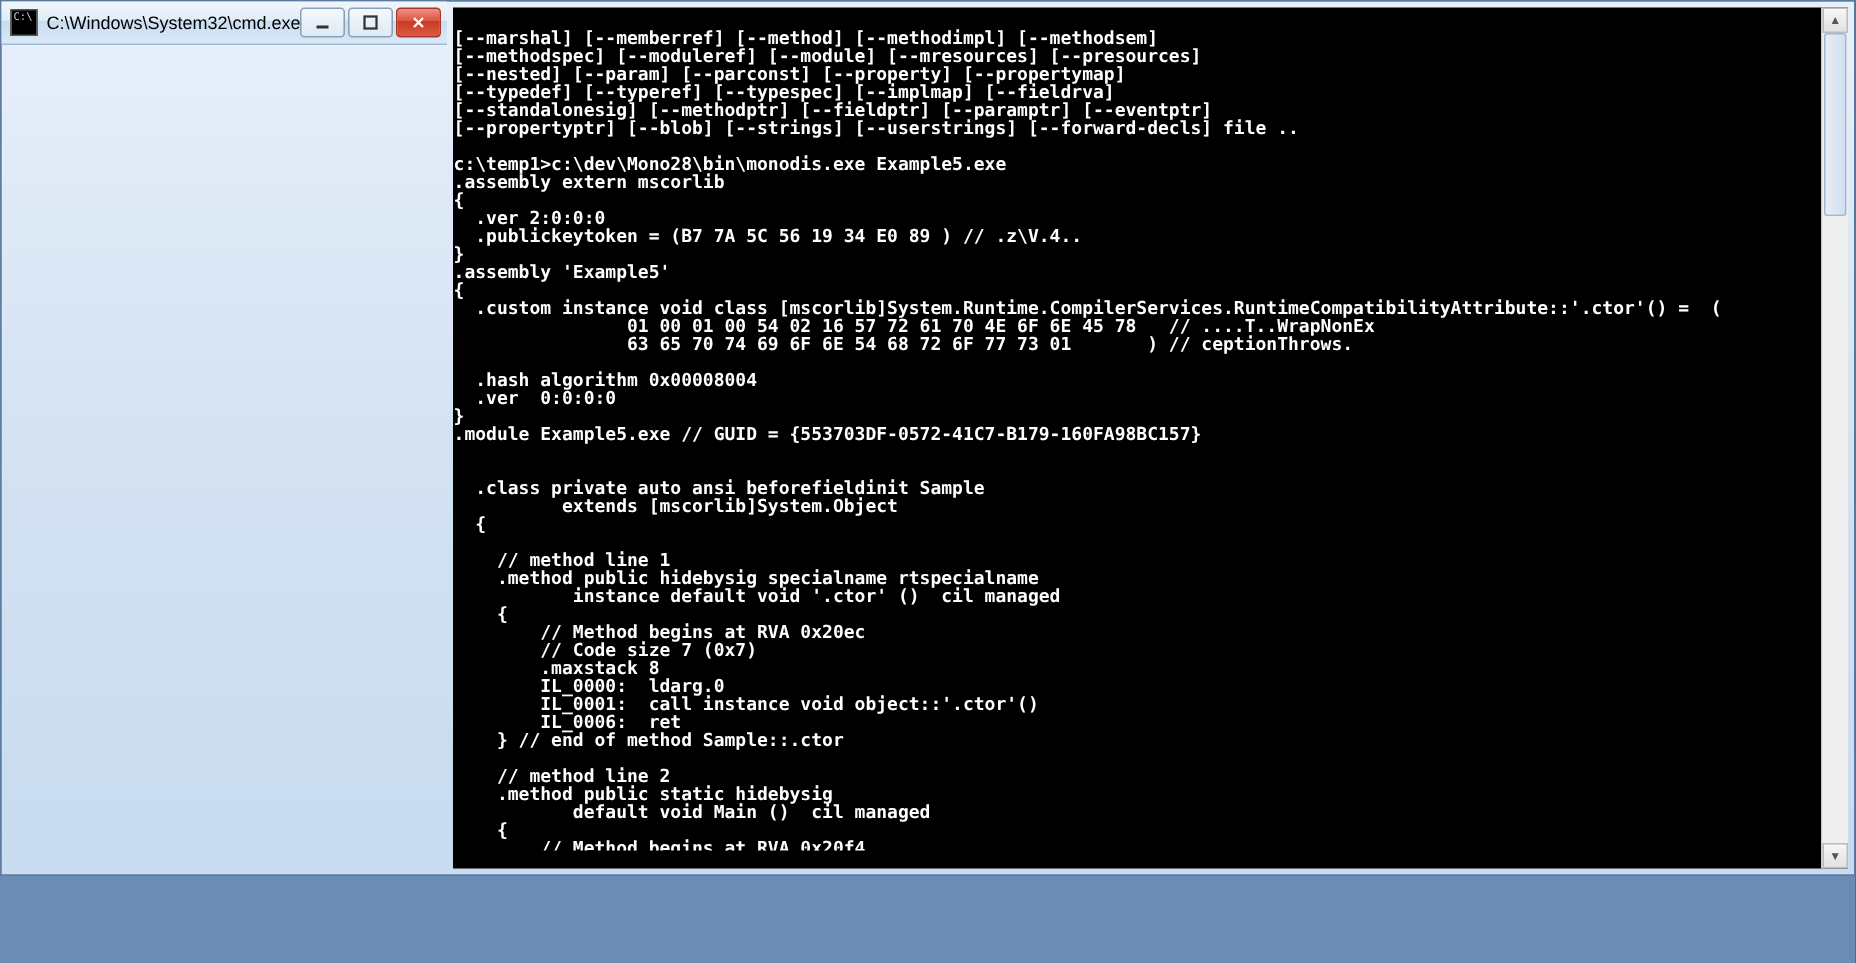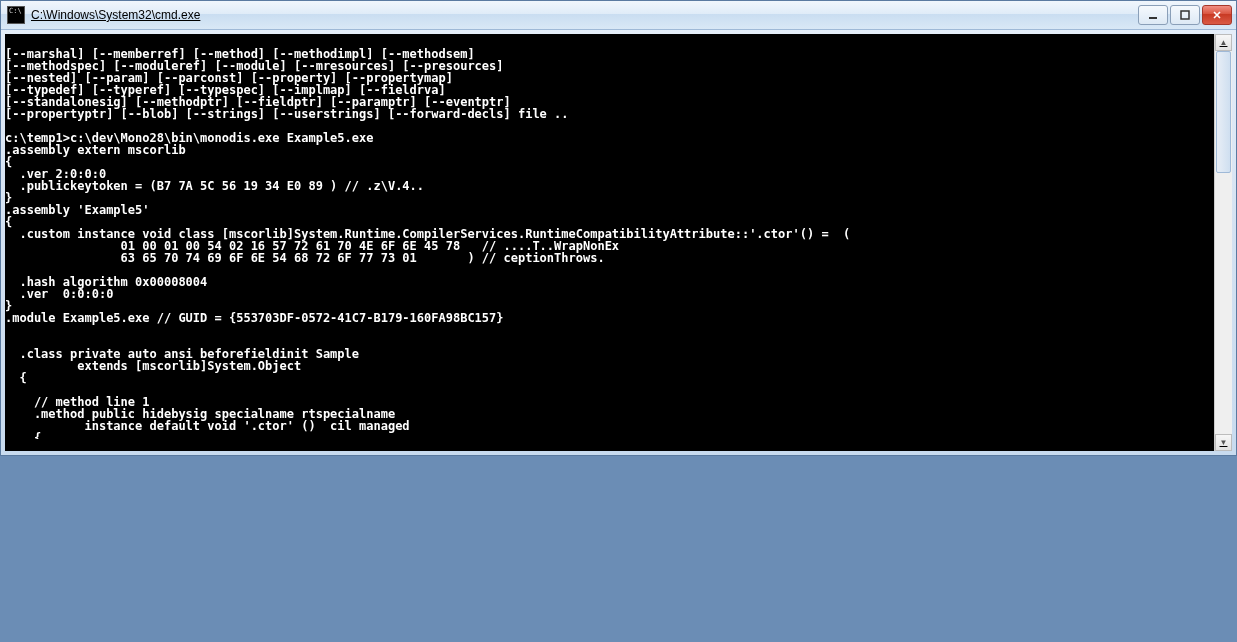--- a/index.html
+++ b/index.html
@@ -9,27 +9,26 @@
     height: 642px;
     overflow: hidden;
     font-family: "Segoe UI", Tahoma, sans-serif;
     background: #6b8db5;
   }
   .window {
     position: absolute;
     left: 0;
     top: 0;
     width: 1237px;
-    height: 456px;
+    height: 584px;
     box-sizing: border-box;
     border: 1px solid #5a7aa0;
     background: linear-gradient(to bottom, #e8f0fa 0%, #d4e2f2 50%, #c8dbef 100%);
     display: flex;
-    flex-direction: column;
-    text-decoration: underline;
+    flex-direction: row;
   }
   .titlebar {
     height: 28px;
     display: flex;
     align-items: center;
     padding: 0 4px 0 6px;
     background: linear-gradient(to bottom, #f0f6fc 0%, #e0ecf8 45%, #c9ddf1 46%, #d9e8f6 100%);
     border-bottom: 1px solid #9fb9d7;
     font-size: 12px;
     color: #000;

